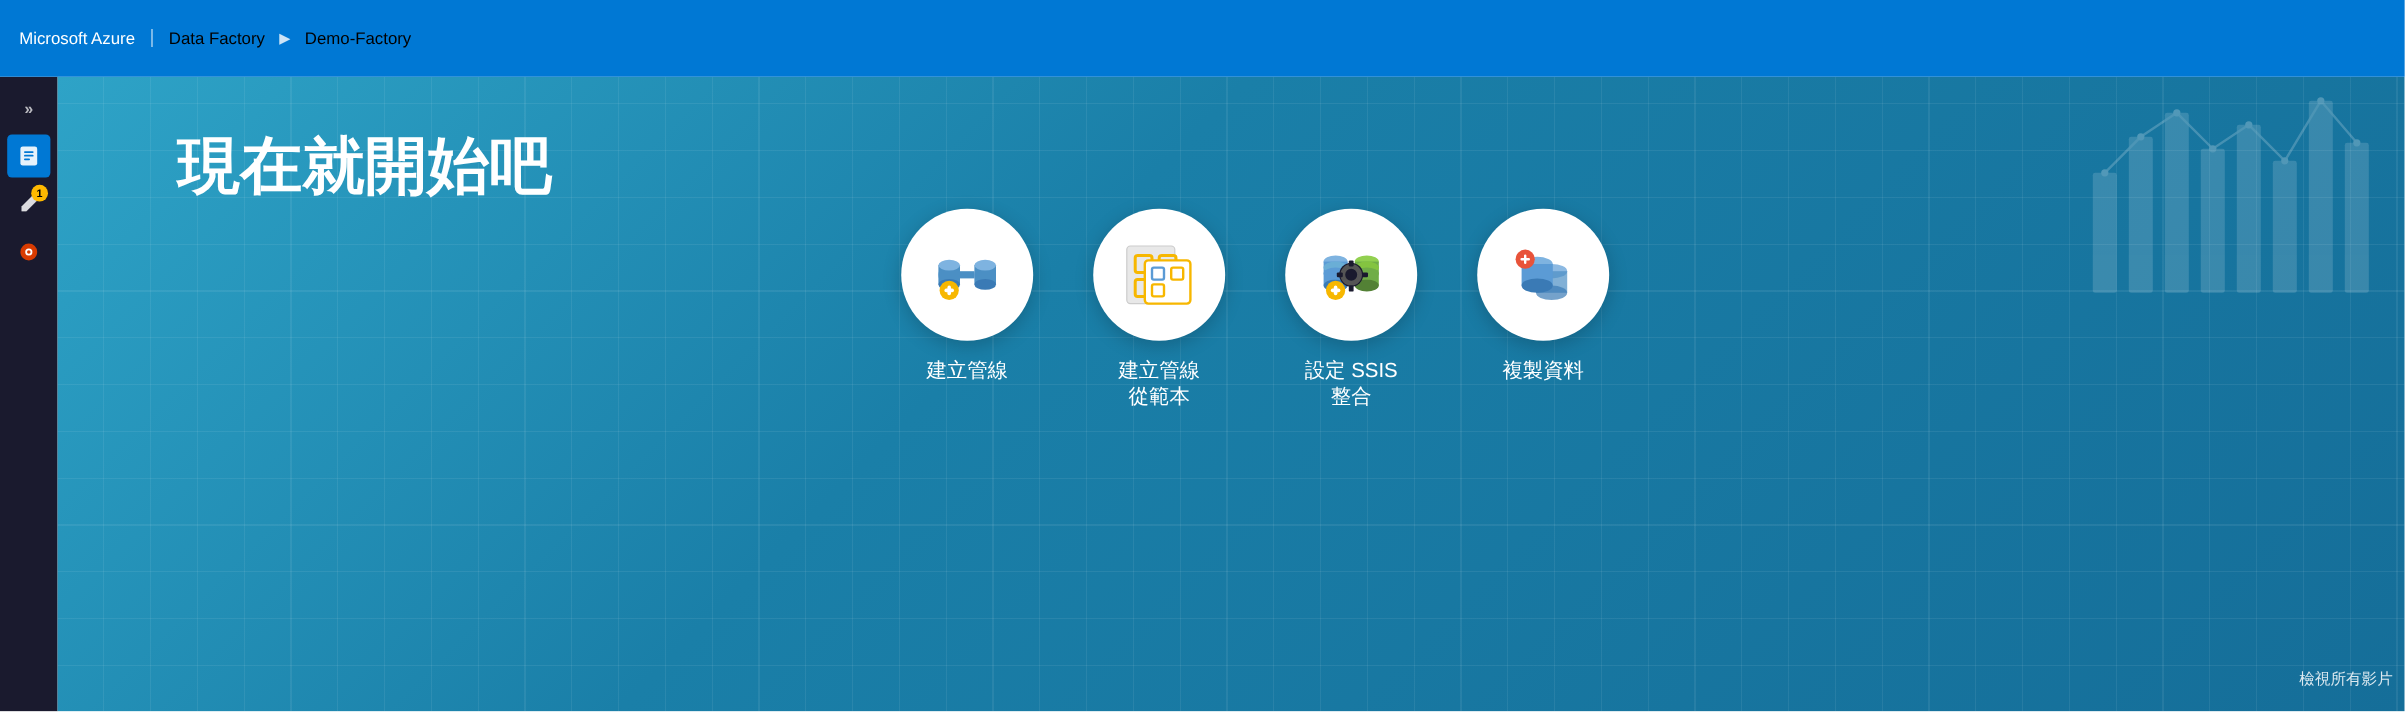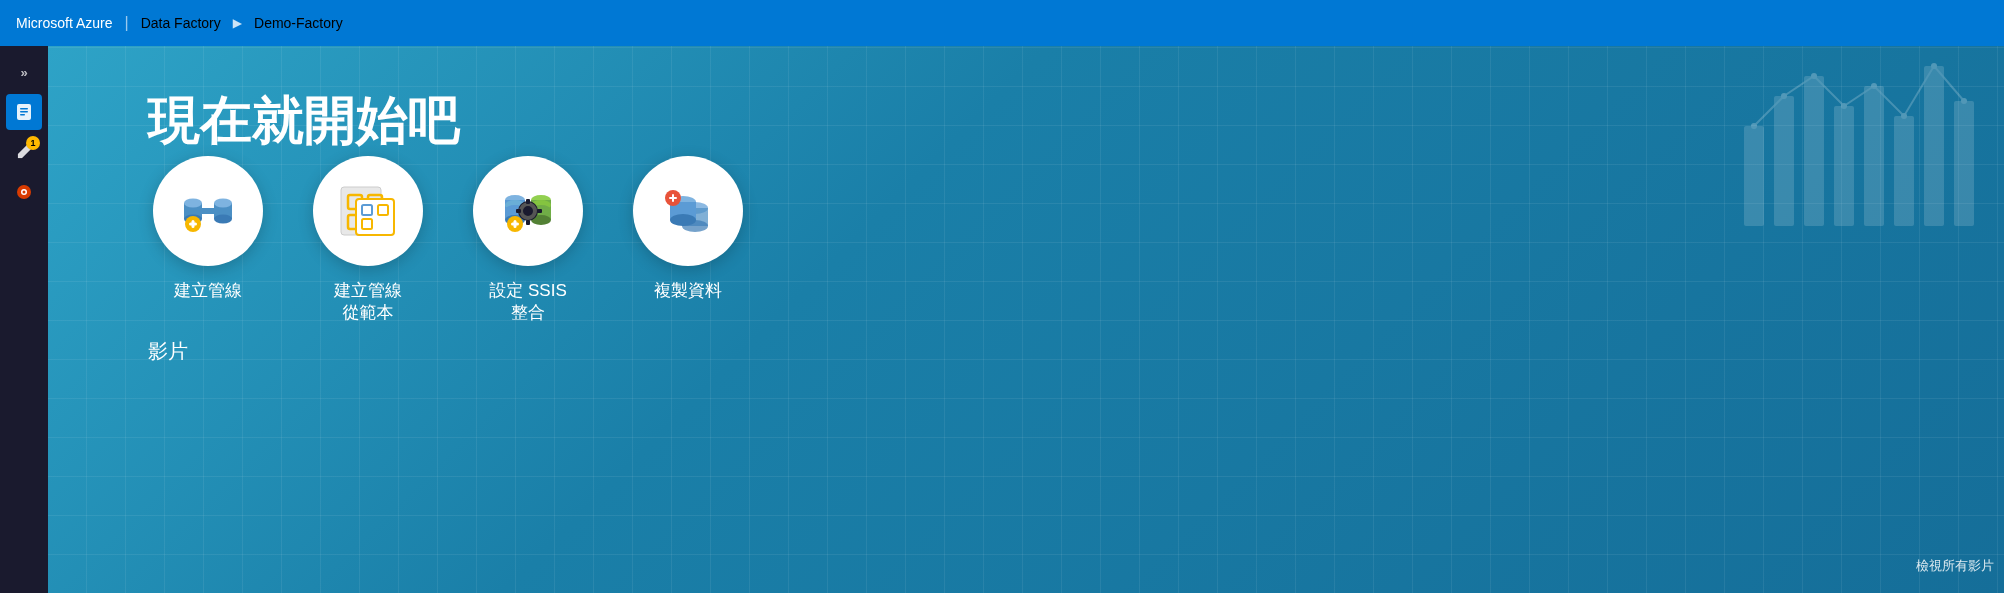--- a/index.html
+++ b/index.html
@@ -9,21 +9,21 @@
       height: 593px;
       font-family: 'Segoe UI', Arial, sans-serif;
       overflow: hidden;
       display: flex;
       flex-direction: column;
     }
 
     
     .top-bar {
       background-color: #0078d4;
-      height: 46px;
+      height: 64px;
       display: flex;
       align-items: center;
       padding: 0 16px;
       flex-shrink: 0;
       gap: 8px;
     }
 
     .top-bar-brand {
       color: white;
       font-size: 14px;
@@ -162,20 +162,21 @@
       z-index: 1;
     }
 
     
     .actions-row {
       display: flex;
       gap: 40px;
       position: relative;
       z-index: 1;
       align-items: flex-start;
+      justify-content: center;
     }
 
     .action-item {
       display: flex;
       flex-direction: column;
       align-items: center;
       gap: 14px;
       cursor: pointer;
       min-width: 120px;
     }
@@ -418,20 +419,17 @@
             <circle cx="20" cy="22" r="8" fill="#e8533a"></circle>
             <path d="M17 22h6M20 19v6" stroke="white" stroke-width="2" stroke-linecap="round"></path>
           </svg>
         </div>
         <div class="action-label">複製資料</div>
       </div>
 
 
     </div>
 
-    <div class="videos-section">
-      <div class="videos-label">影片</div>
-    </div>
 
     <div class="watch-all">檢視所有影片</div>
 
   </div>
 </div>
 
 </body></html>

